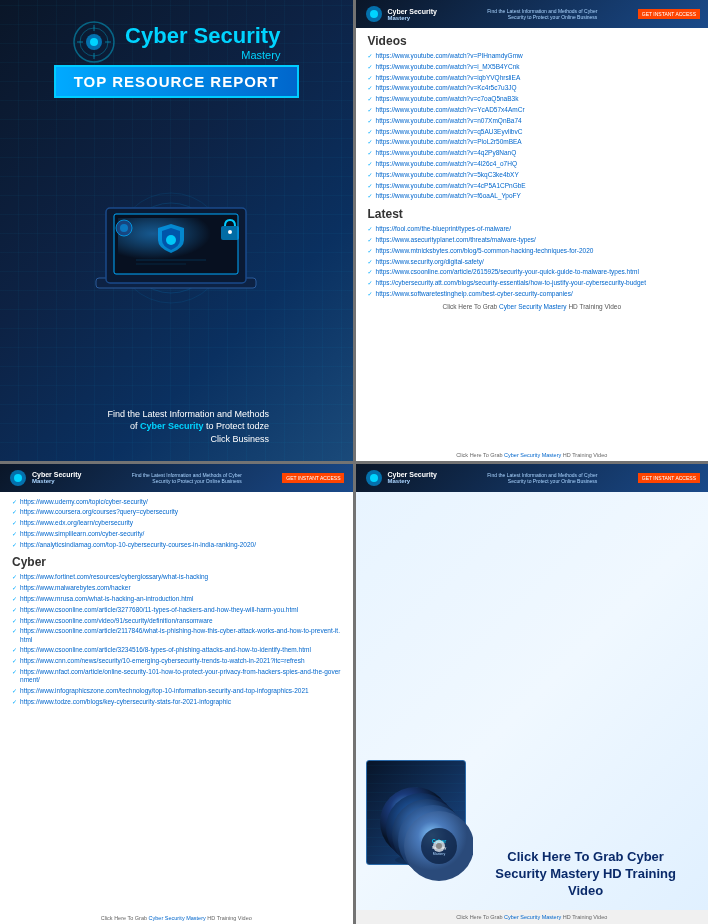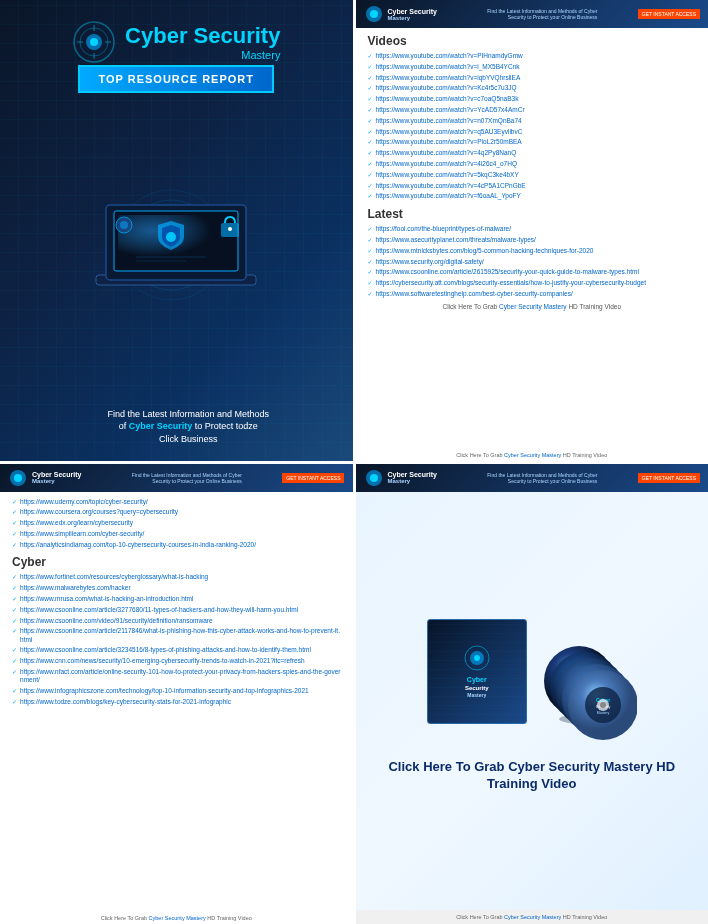--- a/index.html
+++ b/index.html
@@ -11,21 +11,21 @@
       overflow: hidden;
     }
 
     .grid {
       display: grid;
       grid-template-columns: 1fr 1fr;
       grid-template-rows: 1fr 1fr;
       width: 708px;
       height: 924px;
       gap: 3px;
-      background: #ffffff;
+      background: #737373;
     }
 
     .panel {
       background: #fff;
       overflow: hidden;
       position: relative;
     }
 
     
     .panel-cover {
@@ -75,21 +75,21 @@
       color: #aad4ff;
       font-size: 11px;
       font-weight: normal;
       display: block;
       text-align: right;
     }
 
     .cover-badge {
       background: linear-gradient(90deg, #00aaff, #0066cc);
       color: #fff;
-      font-size: 11px;
+      font-size: 15px;
       font-weight: bold;
       padding: 6px 18px;
       border: 2px solid #00ccff;
       text-align: center;
       letter-spacing: 1px;
       z-index: 1;
       text-transform: uppercase;
     }
 
     .cover-illustration {
@@ -98,21 +98,21 @@
       flex-direction: column;
       align-items: center;
       flex: 1;
       justify-content: center;
       width: 100%;
     }
 
     .cover-footer {
       color: #aaccee;
       font-size: 9px;
-      text-align: center;
+      text-align: right;
       z-index: 1;
       line-height: 1.4;
       margin-left: 24px;
     }
 
     .cover-footer strong {
       color: #00d4ff;
     }
 
     .cover-footer .white {
@@ -222,22 +222,22 @@
     }
 
     .panel-product .panel-header {
       width: 100%;
       margin: 0 0 0 0;
     }
 
     .product-body {
       flex: 1;
       display: flex;
-      flex-direction: column;
-      align-items: center;
+      flex-direction: row;
+      align-items: flex-end;
       justify-content: center;
       padding: 10px;
       background: linear-gradient(135deg, #e8f4ff 0%, #f0f8ff 50%, #e0f0ff 100%);
       width: 100%;
     }
 
     .product-cta {
       font-size: 13px;
       font-weight: bold;
       color: #0a2a6a;

